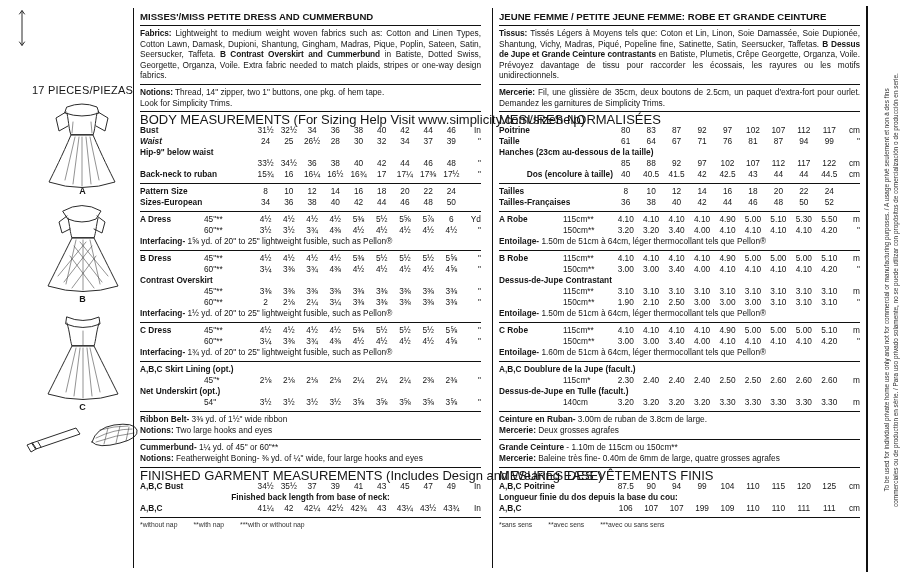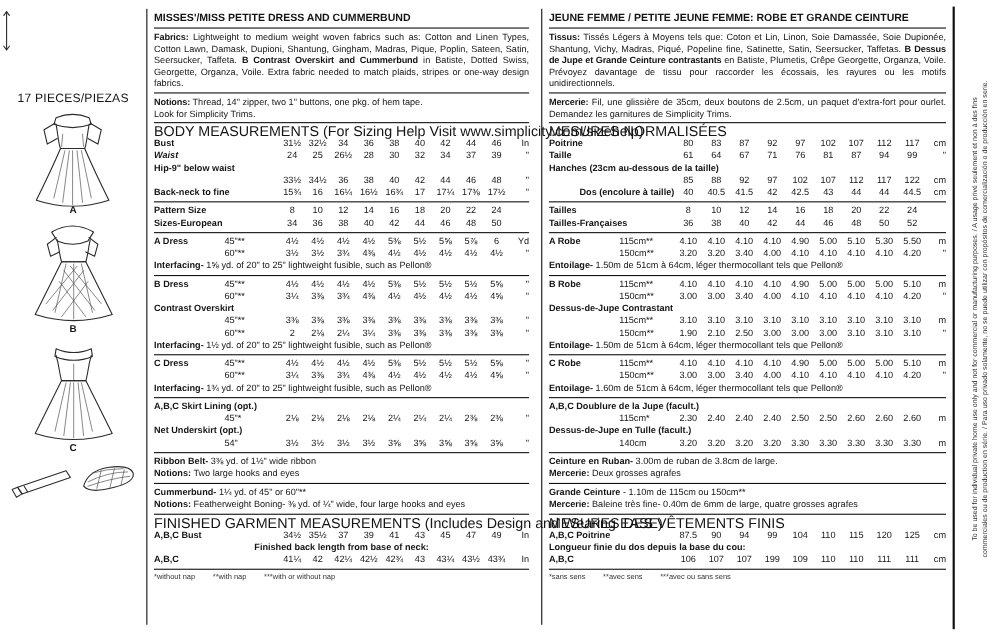--- a/index.html
+++ b/index.html
@@ -3,21 +3,21 @@
 <meta charset="utf-8">
 <style>
   html,body{margin:0;padding:0}
   body{
     width:915px;height:580px;overflow:hidden;background:#ffffff;color:#151515;
     font-family:"Liberation Sans","DejaVu Sans",sans-serif;position:relative;
   }
   .sheet{position:absolute;inset:0;background:#fff}
 
   
-  .sidebar{position:absolute;left:0;top:0;width:133px;height:580px}
+  .sidebar{position:absolute;left:16px;top:0;width:133px;height:580px}
   .fold-arrow{position:absolute;left:2px;top:8px}
   .pieces{margin-top:84px;text-align:center;font-size:11px;letter-spacing:0.2px}
   .esbox{border:1.5px solid #151515;margin:7px 7px 0 10px;padding:2px 3px;
          font-weight:bold;font-size:8.2px;line-height:10px}
   .fig{margin:4px 0 0 0;text-align:center}
   .fig svg{display:block;margin:0 auto}
   .fig figcaption{font-weight:bold;font-size:9px;margin-top:-2px}
   .accessories{margin-top:4px;text-align:center}
   .sketch{stroke:#2b2b2b;fill:none;stroke-width:1;stroke-linejoin:round;stroke-linecap:round}
   .sketch-thin{stroke:#4a4a4a;fill:none;stroke-width:0.6;stroke-linejoin:round;stroke-linecap:round}
@@ -158,21 +158,21 @@
           <div class="val">36</div>
           <div class="val">38</div>
           <div class="val">40</div>
           <div class="val">42</div>
           <div class="val">44</div>
           <div class="val">46</div>
           <div class="val">48</div>
           <div class="unit">"</div>
         </div>
         <div class="row">
-          <div class="lbl" style="grid-column: 1 / 3;">Back-neck to fine</div>
+          <div class="lbl" style="grid-column: 1 / 3;">Back-neck to ruban</div>
           <div class="val">15¾</div>
           <div class="val">16</div>
           <div class="val">16¼</div>
           <div class="val">16½</div>
           <div class="val">16¾</div>
           <div class="val">17</div>
           <div class="val">17¼</div>
           <div class="val">17⅜</div>
           <div class="val">17½</div>
           <div class="unit">"</div>

